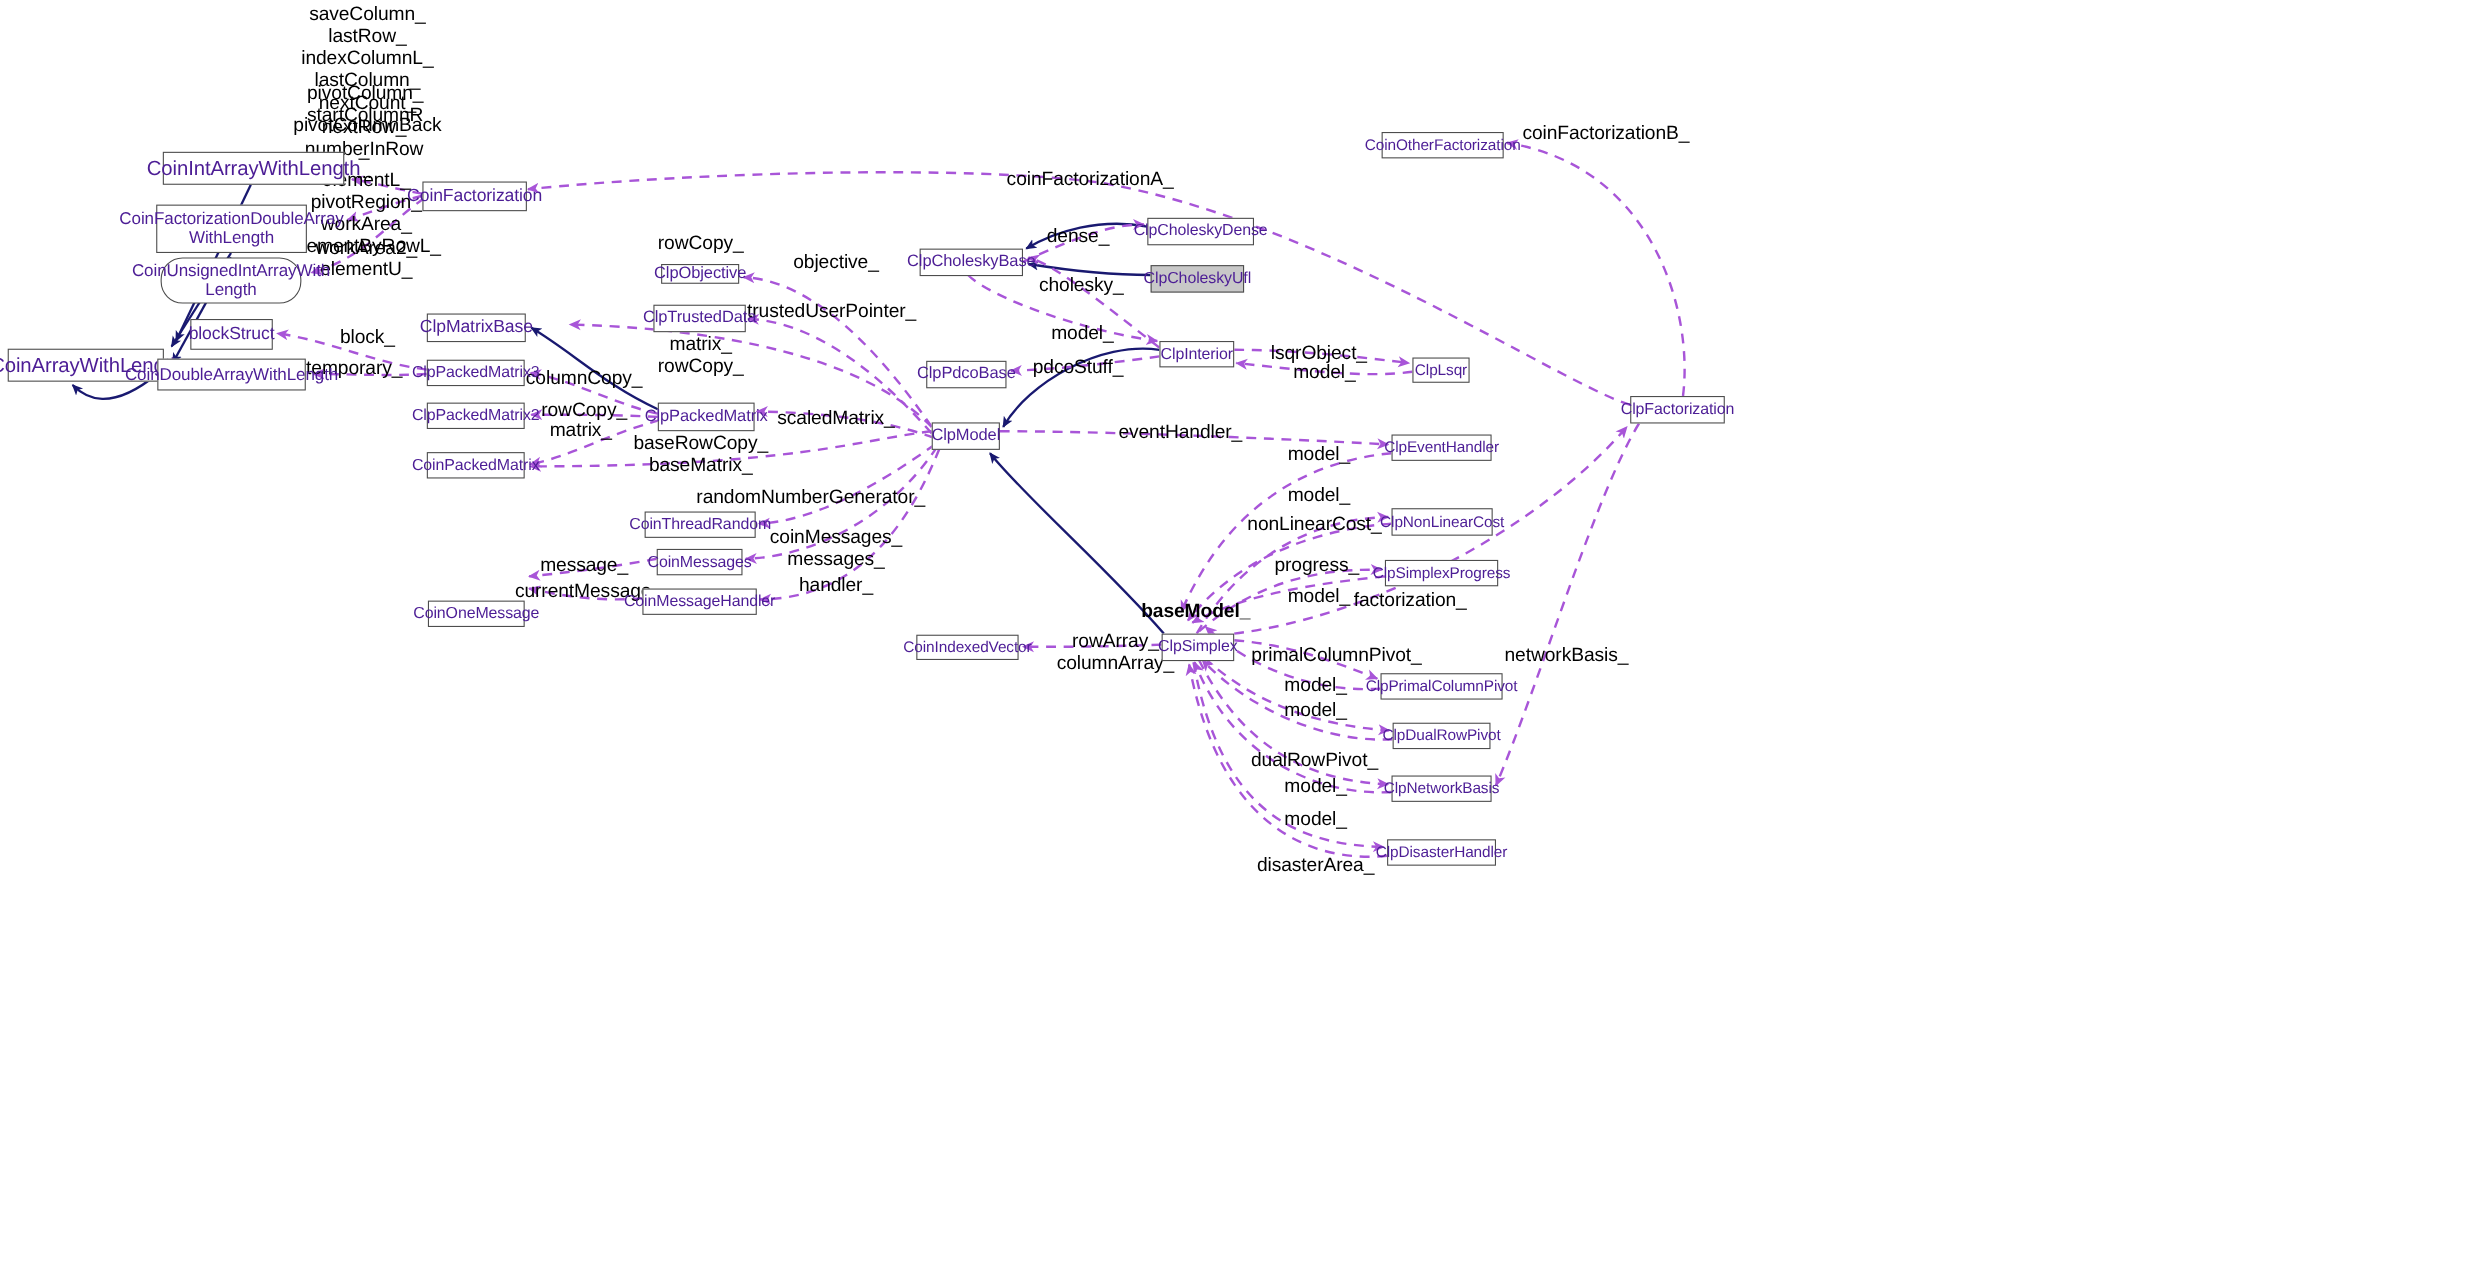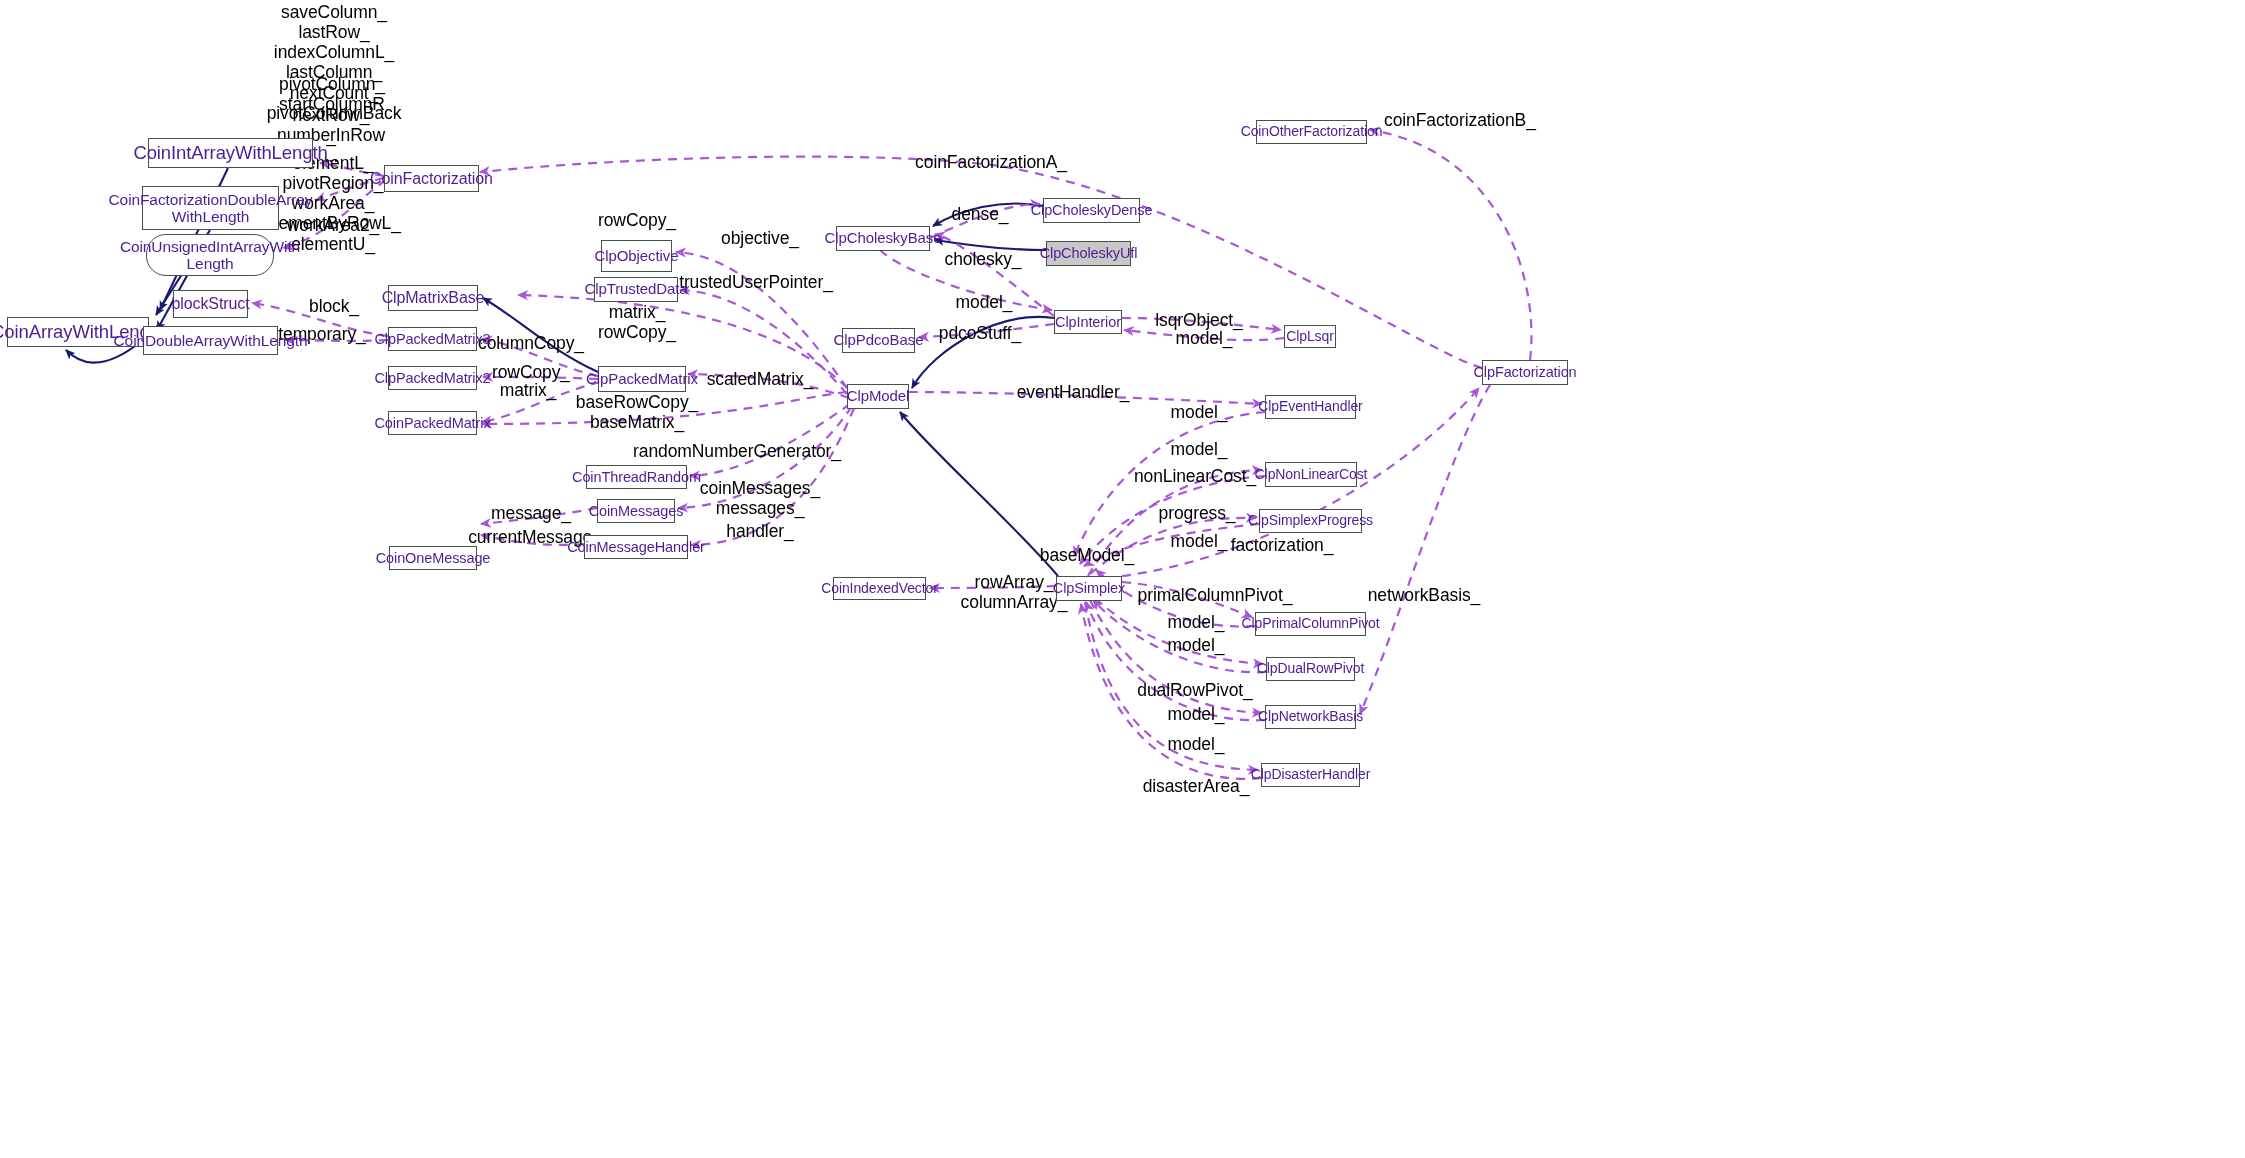--- a/index.html
+++ b/index.html
@@ -142,21 +142,21 @@
   <div class="node" style="left:143px;top:326px;width:135px;height:29px;font-size:15.5px;"><span>CoinDoubleArrayWithLength</span></div>
   <div class="node" style="left:384px;top:165px;width:95px;height:27px;font-size:16px;"><span>CoinFactorization</span></div>
   <div class="node" style="left:388px;top:285px;width:90px;height:26px;font-size:16px;"><span>ClpMatrixBase</span></div>
   <div class="node" style="left:388px;top:327px;width:89px;height:24px;font-size:14.5px;"><span>ClpPackedMatrix3</span></div>
   <div class="node" style="left:388px;top:366px;width:89px;height:24px;font-size:14.5px;"><span>ClpPackedMatrix2</span></div>
   <div class="node" style="left:388px;top:411px;width:89px;height:24px;font-size:14.5px;"><span>CoinPackedMatrix</span></div>
   <div class="node" style="left:586px;top:465px;width:101px;height:24px;font-size:14.5px;"><span>CoinThreadRandom</span></div>
   <div class="node" style="left:389px;top:518px;width:88px;height:24px;font-size:14.5px;margin-top:28px;"><span>CoinOneMessage</span></div>
   <div class="node" style="left:597px;top:499px;width:78px;height:24px;font-size:14.5px;"><span>CoinMessages</span></div>
   <div class="node" style="left:584px;top:535px;width:104px;height:24px;font-size:14.5px;"><span>CoinMessageHandler</span></div>
-  <div class="node" style="left:601px;top:240px;width:71px;height:32px;font-size:15px;"><span>ClpObjective</span></div>
+  <div class="node" style="left:601px;top:240px;width:71px;height:18px;font-size:15px;"><span>ClpObjective</span></div>
   <div class="node" style="left:594px;top:277px;width:84px;height:25px;font-size:15px;"><span>ClpTrustedData</span></div>
   <div class="node" style="left:598px;top:366px;width:88px;height:26px;font-size:15px;"><span>ClpPackedMatrix</span></div>
   <div class="node" style="left:833px;top:577px;width:93px;height:23px;font-size:14px;"><span>CoinIndexedVector</span></div>
   <div class="node" style="left:847px;top:384px;width:62px;height:25px;font-size:15px;"><span>ClpModel</span></div>
   <div class="node" style="left:842px;top:328px;width:73px;height:25px;font-size:15px;"><span>ClpPdcoBase</span></div>
   <div class="node" style="left:836px;top:226px;width:94px;height:25px;font-size:15px;"><span>ClpCholeskyBase</span></div>
   <div class="node" style="left:1054px;top:310px;width:68px;height:24px;font-size:14.5px;"><span>ClpInterior</span></div>
   <div class="node" style="left:1056px;top:576px;width:66px;height:25px;font-size:14.5px;"><span>ClpSimplex</span></div>
   <div class="node" style="left:1043px;top:198px;width:97px;height:25px;font-size:14.5px;"><span>ClpCholeskyDense</span></div>
   <div class="node highlight" style="left:1046px;top:241px;width:85px;height:25px;font-size:14.5px;"><span>ClpCholeskyUfl</span></div>
@@ -218,21 +218,21 @@
   <div class="edge-label" style="left:1204px;top:328px;">model_</div>
   <div class="edge-label" style="left:991px;top:152px;">coinFactorizationA_</div>
   <div class="edge-label la-left" style="left:1384px;top:110px;">coinFactorizationB_</div>
   <div class="edge-label" style="left:1073px;top:382px;">eventHandler_</div>
   <div class="edge-label" style="left:1199px;top:402px;">model_</div>
   <div class="edge-label" style="left:1199px;top:439px;">model_</div>
   <div class="edge-label" style="left:1195px;top:466px;">nonLinearCost_</div>
   <div class="edge-label" style="left:1197px;top:503px;">progress_</div>
   <div class="edge-label" style="left:1199px;top:531px;">model_</div>
   <div class="edge-label" style="left:1282px;top:535px;">factorization_</div>
-  <div class="edge-label" style="left:1087px;top:545px;">baseModel_</div>
+  <div class="edge-label" style="left:1087px;top:545px;font-weight:bold;">baseModel_</div>
   <div class="edge-label" style="left:1215px;top:585px;">primalColumnPivot_</div>
   <div class="edge-label" style="left:1196px;top:612px;">model_</div>
   <div class="edge-label" style="left:1196px;top:635px;">model_</div>
   <div class="edge-label" style="left:1195px;top:680px;">dualRowPivot_</div>
   <div class="edge-label" style="left:1196px;top:704px;">model_</div>
   <div class="edge-label" style="left:1196px;top:734px;">model_</div>
   <div class="edge-label" style="left:1196px;top:776px;">disasterArea_</div>
   <div class="edge-label" style="left:1424px;top:585px;">networkBasis_</div>
 
 </div>

